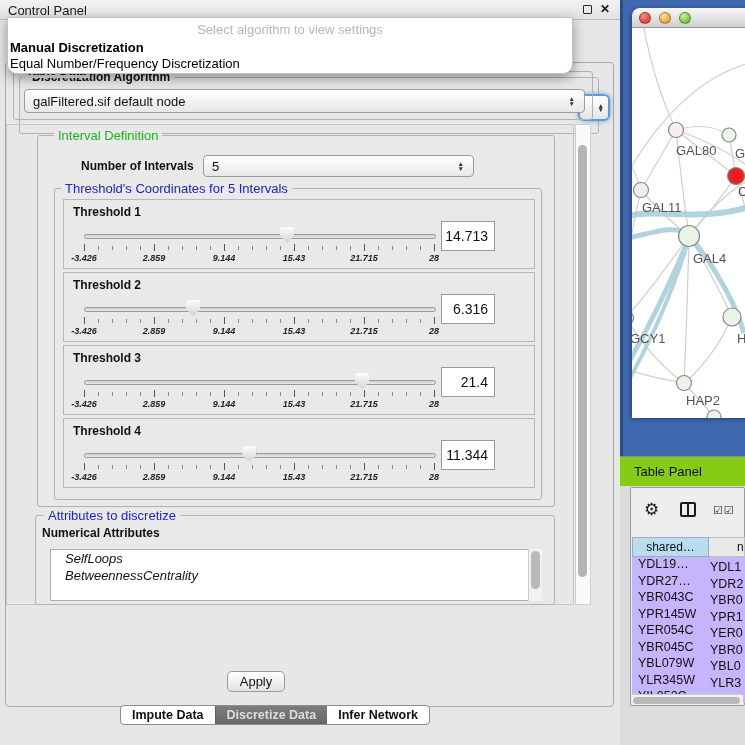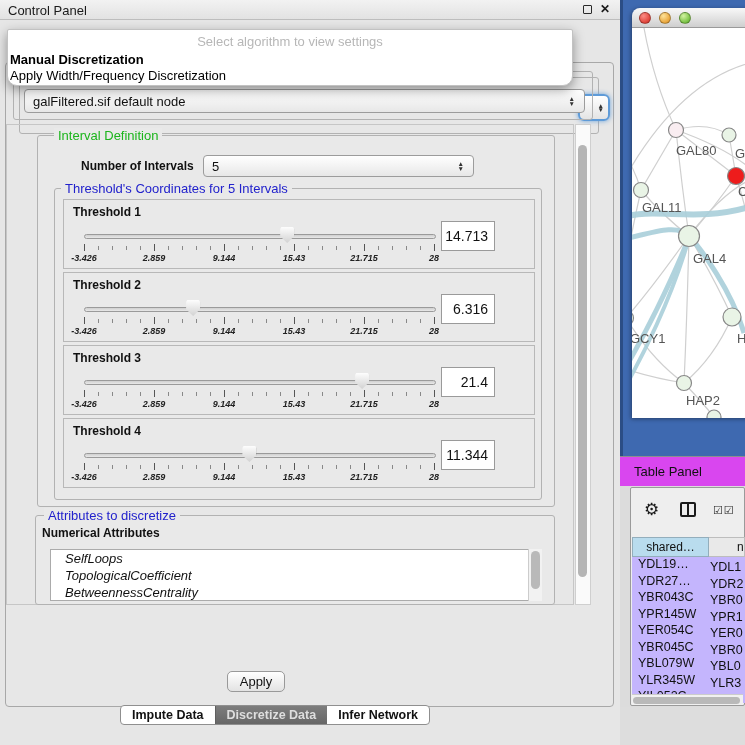--- a/index.html
+++ b/index.html
@@ -34,21 +34,21 @@
   .gtitle.green { color:#1cb51c; font-size:13px; }
   .gtitle.blue  { color:#2222cc; font-size:13px; }
   .gtitle.bold  { font-weight:700; }
 
   .combo { position:absolute; background:linear-gradient(#ffffff,#e7e7e7); border:1px solid #9c9c9c; border-radius:4px;
     font-size:13px; color:#111; display:flex; align-items:center; padding:0 8px; }
   .combo .arrows { position:absolute; right:9px; top:50%; transform:translateY(-50%); display:flex; flex-direction:column; line-height:4.5px; font-size:6.5px; color:#333; }
 
   
   .popup { position:absolute; left:12px; top:79px; width:566px; height:57px; background:#ffffff;
-    border:1px solid #c2c2c2; border-radius:2px 2px 10px 10px; box-shadow:0 4px 12px rgba(0,0,0,.38); z-index:9;margin-top:12px; }
+    border:1px solid #c2c2c2; border-radius:2px 2px 10px 10px; box-shadow:0 4px 12px rgba(0,0,0,.38); z-index:9; }
   .popup .ph { position:absolute; left:0; right:0; top:4px; text-align:center; color:#b7b7b7; font-size:13px; }
   .popup .opt1 { position:absolute; left:2px; top:22px; font-size:13px; font-weight:700; color:#000; white-space:nowrap; }
   .popup .opt2 { position:absolute; left:2px; top:38px; font-size:13px; color:#000; white-space:nowrap; }
 
   
   .focus-combo { position:absolute; left:558px; top:16px; width:32px; height:27px;
     background:linear-gradient(#fff,#e4e4e4); border:2px solid #5f9bd8; border-radius:6px;
     box-shadow:0 0 5px rgba(95,155,216,.9); }
 
   .viewport { position:absolute; left:11px; top:186px; width:568px; height:481px; border:1px solid #c6c6c6; }
@@ -89,21 +89,21 @@
   .desktop-blue .edge { position:absolute; left:0; top:0; width:3px; height:100%; background:#2b4d85; }
 
   .net-window { position:absolute; left:12px; top:8px; width:120px; height:410px; border-radius:8px 0 0 0; overflow:hidden; box-shadow:-1px 1px 4px rgba(0,0,0,.4); }
   .net-titlebar { position:relative; height:20px; background:linear-gradient(#f8f8f8,#cfcfcf); border-bottom:1px solid #9a9a9a; }
   .light { position:absolute; top:4px; width:12px; height:12px; border-radius:50%; border:1px solid rgba(0,0,0,.3); }
   .light.red    { left:7px;  background:radial-gradient(circle at 35% 30%, #fb8d85, #e0443a 70%); }
   .light.yellow { left:27px; background:radial-gradient(circle at 35% 30%, #fde39a, #e9a53b 70%); }
   .light.green  { left:47px; background:radial-gradient(circle at 35% 30%, #d2f3a1, #77c143 70%); }
   .net-canvas { position:relative; width:113px; height:390px; background:#fff; }
 
-  .tablepanel-bar { position:absolute; left:0; top:456px; width:125px; height:30px; background:#d946ef; border-top:1px solid #8e8e8e; }
+  .tablepanel-bar { position:absolute; left:0; top:456px; width:125px; height:30px; background:#84cc16; border-top:1px solid #8e8e8e; }
   .tablepanel-bar .tp-title { position:absolute; left:14px; top:7px; font-size:13px; color:#111; }
 
   .table-widget { position:absolute; left:10px; top:487px; width:115px; height:219px; background:#eeeeee; border:1px solid #9a9a9a; border-radius:2px; }
   .tw-toolbar { position:relative; height:48px; }
   .gear { position:absolute; left:13px; top:11px; font-size:17px; color:#1a1a1a; }
   .col-icon { position:absolute; left:49px; top:14px; width:16px; height:15px; border:2px solid #1a1a1a; border-radius:2px; }
   .col-icon:after { content:""; position:absolute; left:5px; top:0; width:2px; height:100%; background:#1a1a1a; }
   .checks { position:absolute; left:82px; top:16px; font-size:11px; color:#1a1a1a; letter-spacing:1px; white-space:nowrap; }
   .tw-header { position:absolute; left:1px; top:49px; width:113px; height:20px; display:flex; }
   .hc1 { width:77px; background:#b9dcee; border:1px solid #93aebc; font-size:12px; color:#111; text-align:center; line-height:18px; }
@@ -382,34 +382,33 @@
   </div>
 </div>
         </div>
       </div>
 
       <div class="groupbox" style="left:35px; top:515px; width:520px; height:90px; background:#e9e9e9;">
         <span class="gtitle blue" style="background:#e9e9e9;">Attributes to discretize</span>
         <div style="position:absolute; left:6px; top:10px; font-size:12px; font-weight:700; color:#111;">Numerical Attributes</div>
         <div class="attr-list">
           <div class="attr-item">SelfLoops</div>
-          <div class="attr-item">TopologicalCoefficient</div>
           <div class="attr-item">BetweennessCentrality</div>
         </div>
         <div class="attr-scroll" style="position:absolute; left:492px; top:33px; width:14px; height:52px;">
           <div class="athumb"></div>
         </div>
       </div>
 
       <div class="apply-btn">Apply</div>
 
       <div class="popup" style="left:7px; top:17px;">
         <div class="ph">Select algorithm to view settings</div>
         <div class="opt1">Manual Discretization</div>
-        <div class="opt2">Apply Width/Frequency Discretization</div>
+        <div class="opt2">Equal Number/Frequency Discretization</div>
       </div>
     </div>
 
     <div class="segmented bottom-tabs">
       <div class="seg">
         <span>Impute Data</span>
       </div>
       <div class="seg selected">
         <span>Discretize Data</span>
       </div>

